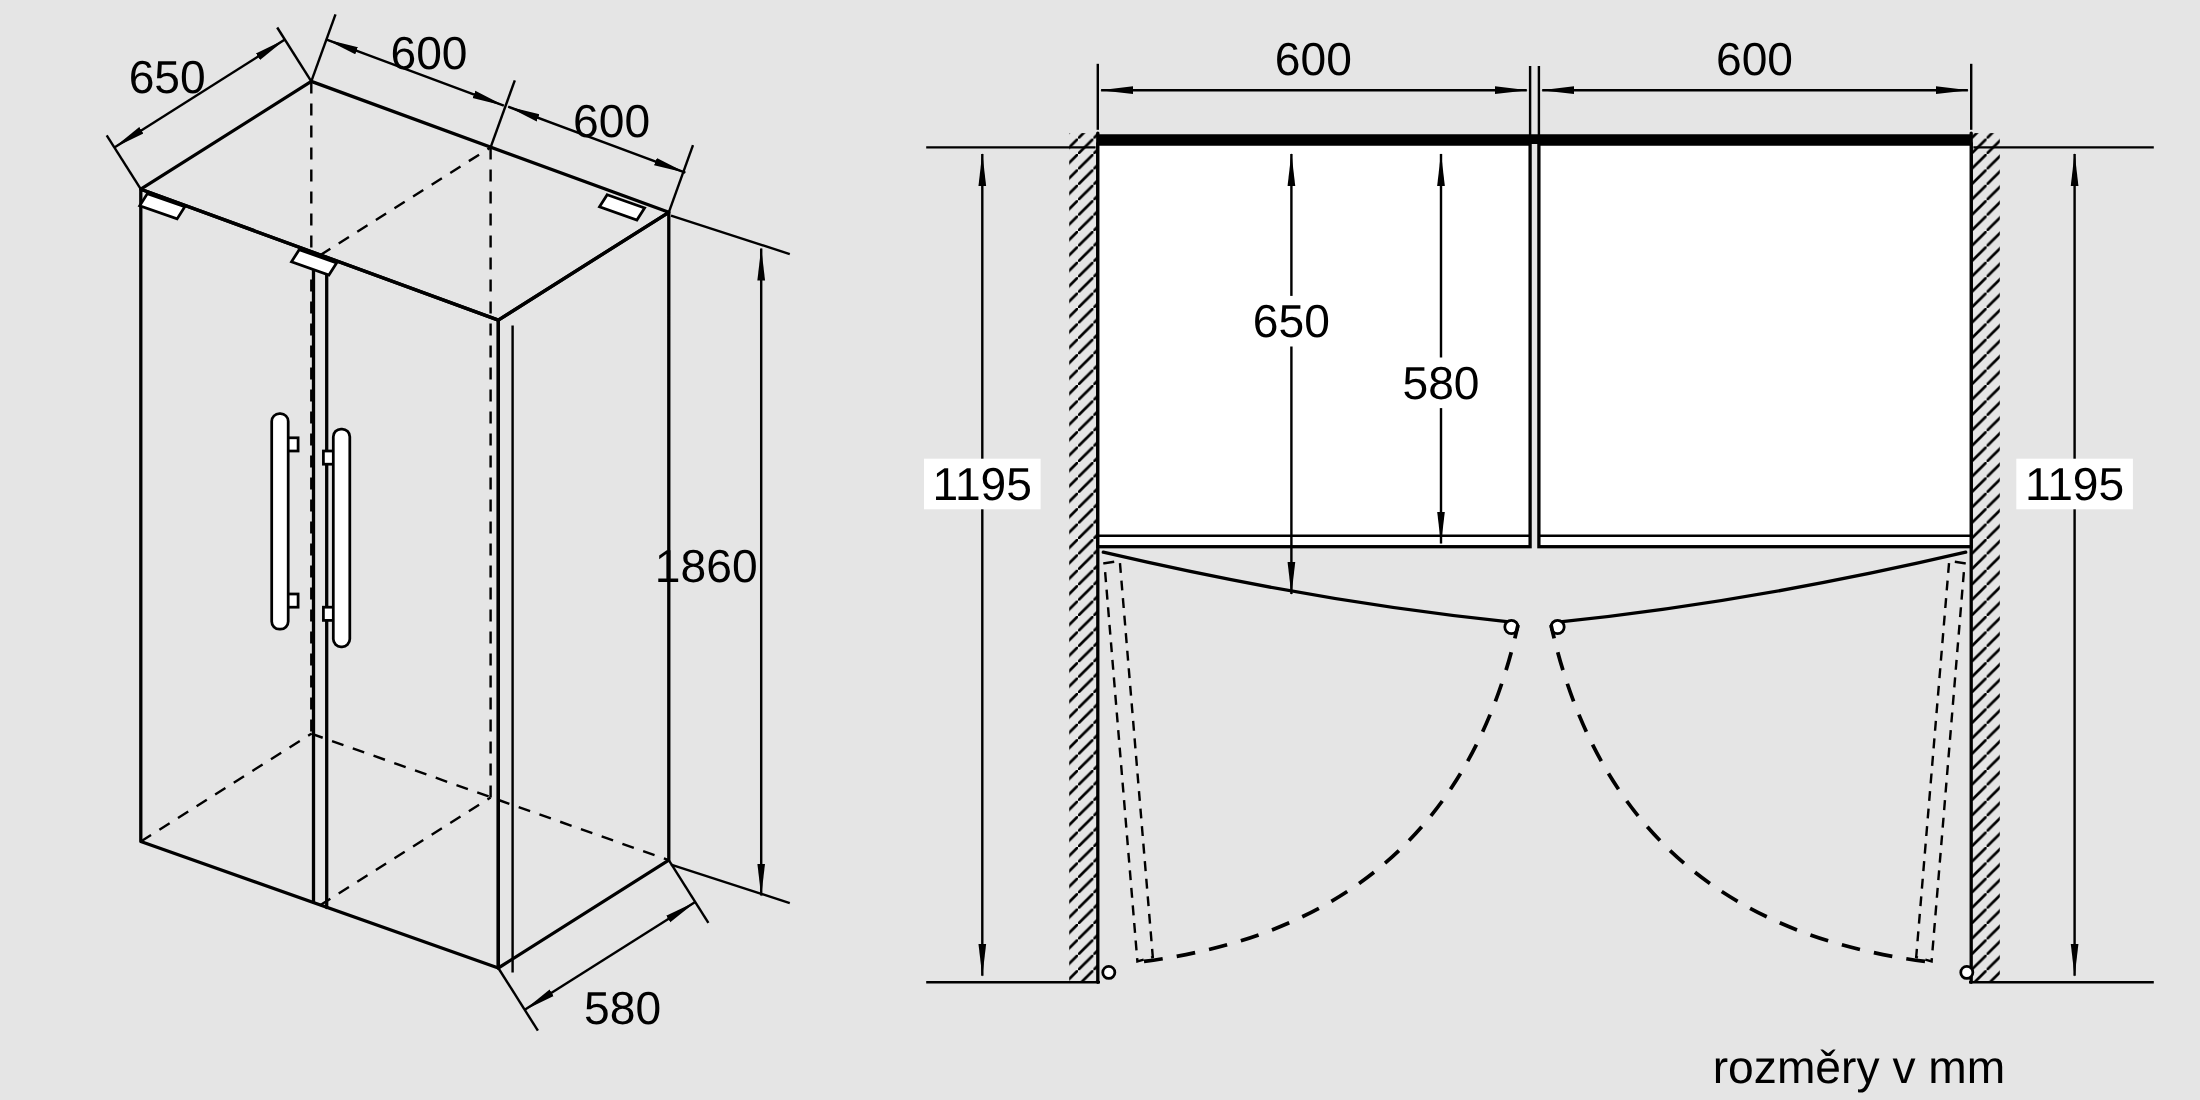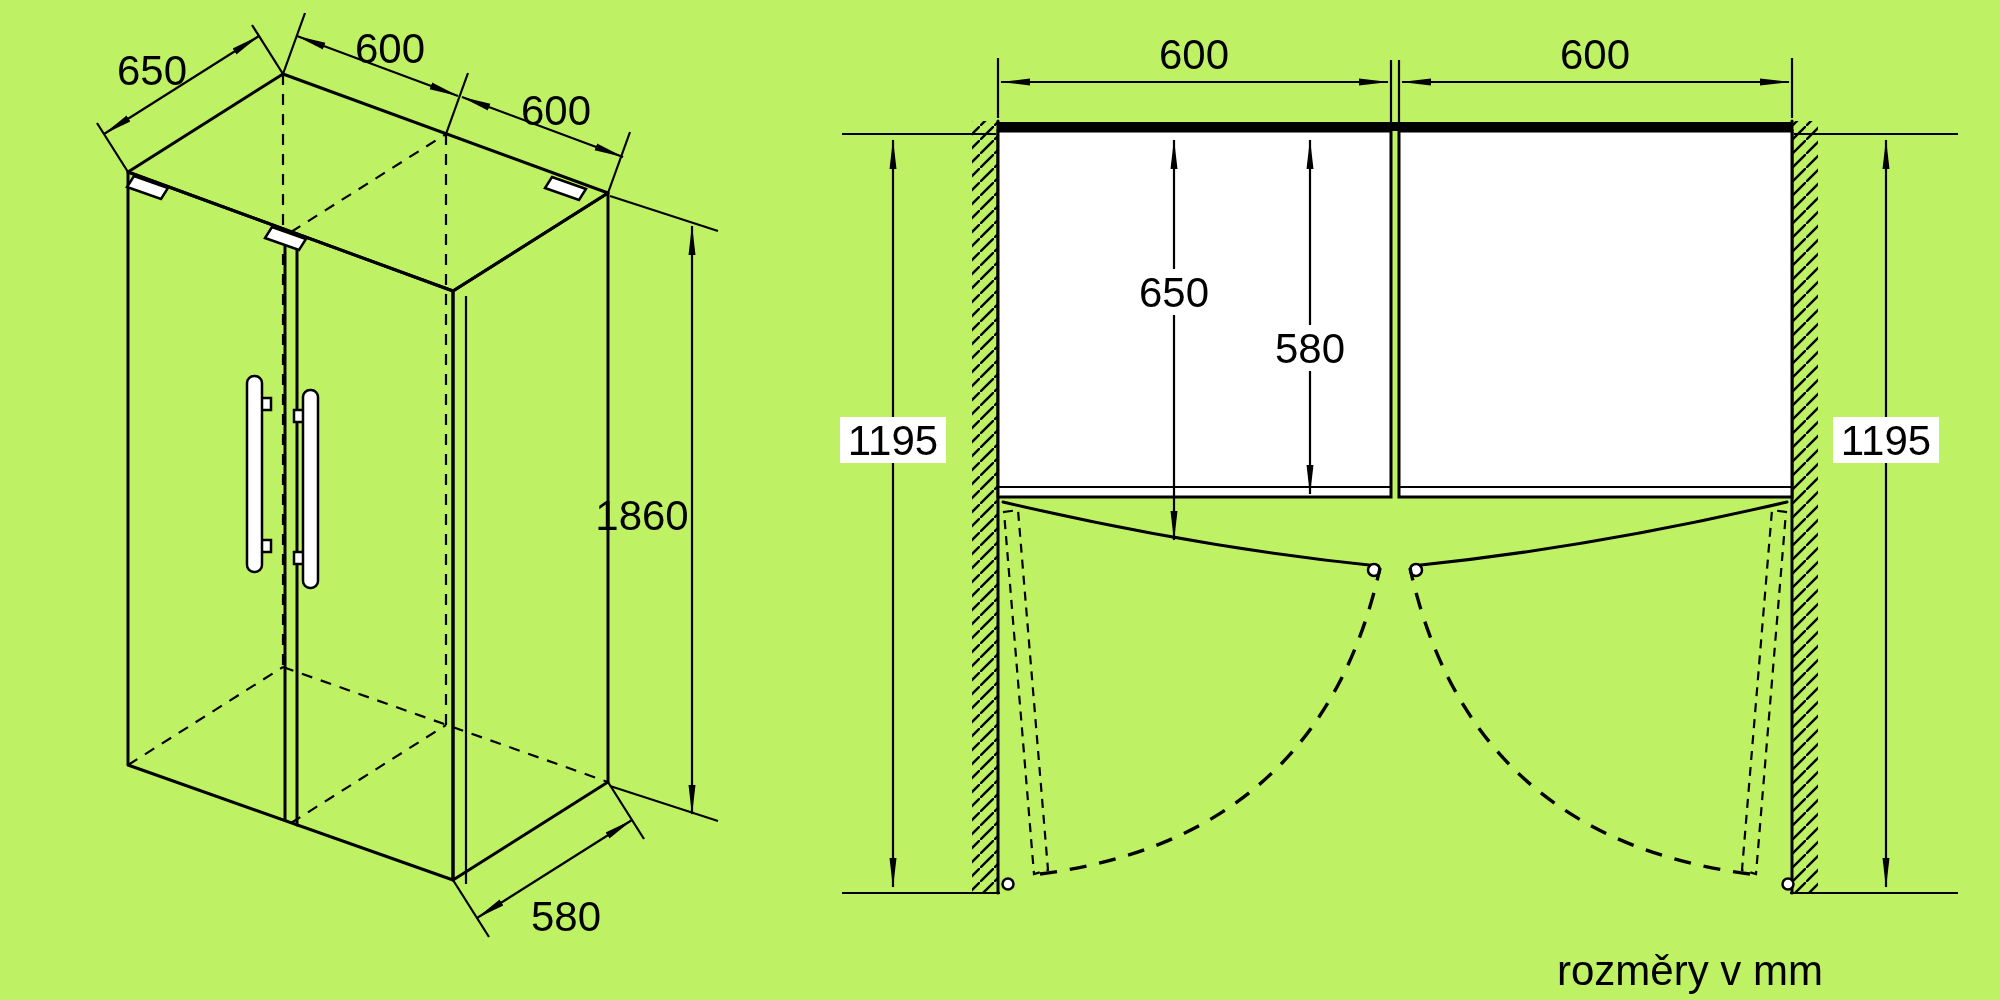--- a/index.html
+++ b/index.html
@@ -1,16 +1,16 @@
 <!DOCTYPE html>
 <html><head>
 <meta charset="utf-8">
 <style>
   html,body{margin:0;padding:0;background:#fff;}
-  .stage{position:relative;width:2000px;height:1000px;background:#bef264;overflow:hidden;}
+  .stage{position:relative;width:2000px;height:1000px;background:#e5e5e5;overflow:hidden;}
   svg{position:absolute;left:0;top:0;}
   svg text{
     font-family:"Liberation Sans","DejaVu Sans",sans-serif;
     font-size:42px;fill:#000;text-anchor:middle;dominant-baseline:central;
   }
   svg text.caption{font-size:42px;}
   .ln{stroke:#000;stroke-width:3;fill:none;stroke-linejoin:round;stroke-linecap:round;}
   .thin{stroke:#000;stroke-width:2.2;fill:none;}
   .hid{stroke:#000;stroke-width:2.2;fill:none;stroke-dasharray:11 9;}
   .dim{stroke:#000;stroke-width:2.2;fill:none;}

